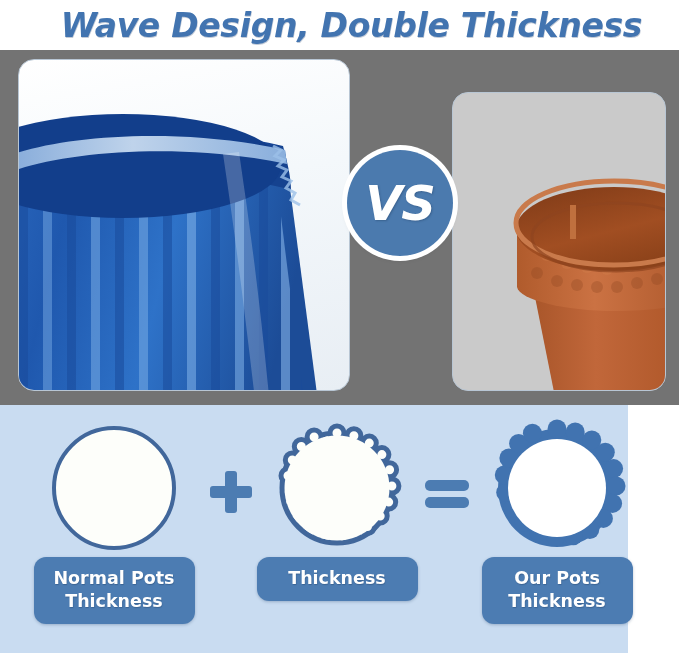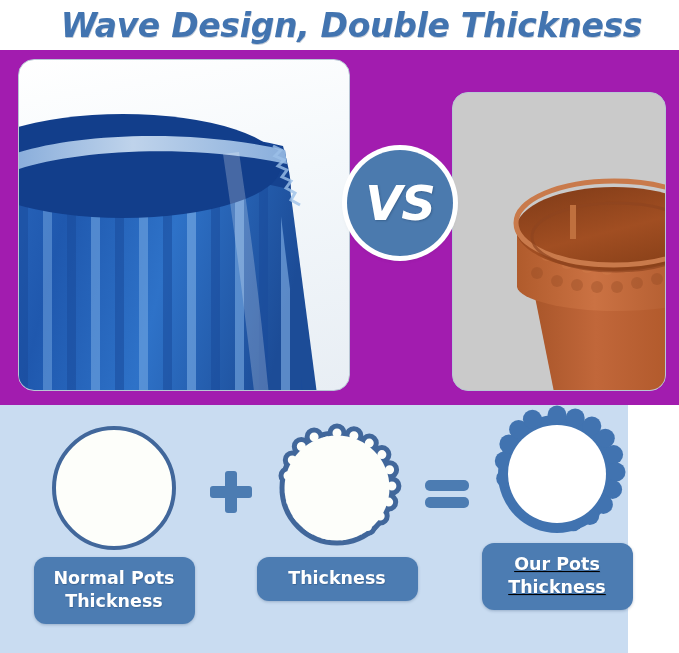--- a/index.html
+++ b/index.html
@@ -41,21 +41,21 @@
     text-shadow: 0.5px 0.5px 0 rgba(40,70,110,0.28);
   }
 
   
   .compare-row {
     position: absolute;
     left: 0;
     top: 50px;
     width: 679px;
     height: 355px;
-    background: #a21caf;
+    background: #737373;
     text-align: right;
   }
 
   .photo-card {
     position: absolute;
     border: 1px solid #b8c6d4;
     border-radius: 16px;
     overflow: hidden;
   }
   .photo-left {
@@ -137,21 +137,21 @@
 
   .shape-slot {
     position: absolute;
     width: 166px;
     display: flex;
     flex-direction: column;
     align-items: center;
   }
   .slot-a { left: 31px;  top: 14px; }
   .slot-b { left: 254px; top: 14px; }
-  .slot-c { left: 474px; top: 0; text-decoration: underline; }
+  .slot-c { left: 474px; top: 14px; }
 
   .shape-holder {
     height: 138px;
     display: flex;
     align-items: center;
     justify-content: center;
   }
 
   .label-pill {
     box-sizing: border-box;

